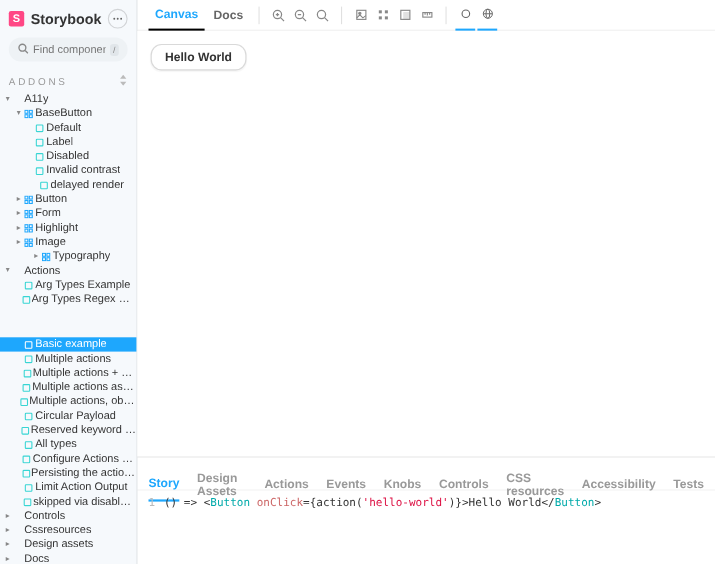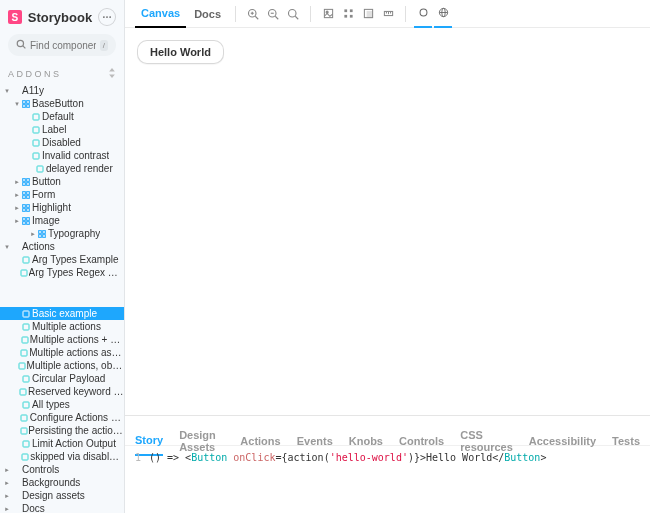--- a/index.html
+++ b/index.html
@@ -338,21 +338,21 @@
         <span class="lbl">skipped via disable:true</span>
       </div>
       <div class="node-row" style="padding-left: 4px;">
         <span class="caret">▸</span>
         <span class="bicon"></span>
         <span class="lbl">Controls</span>
       </div>
       <div class="node-row" style="padding-left: 4px;">
         <span class="caret">▸</span>
         <span class="bicon"></span>
-        <span class="lbl">Backgrounds</span>
+        <span class="lbl">Cssresources</span>
       </div>
       <div class="node-row" style="padding-left: 4px;">
         <span class="caret">▸</span>
         <span class="bicon"></span>
         <span class="lbl">Design assets</span>
       </div>
       <div class="node-row" style="padding-left: 4px;">
         <span class="caret">▸</span>
         <span class="bicon"></span>
         <span class="lbl">Docs</span>

